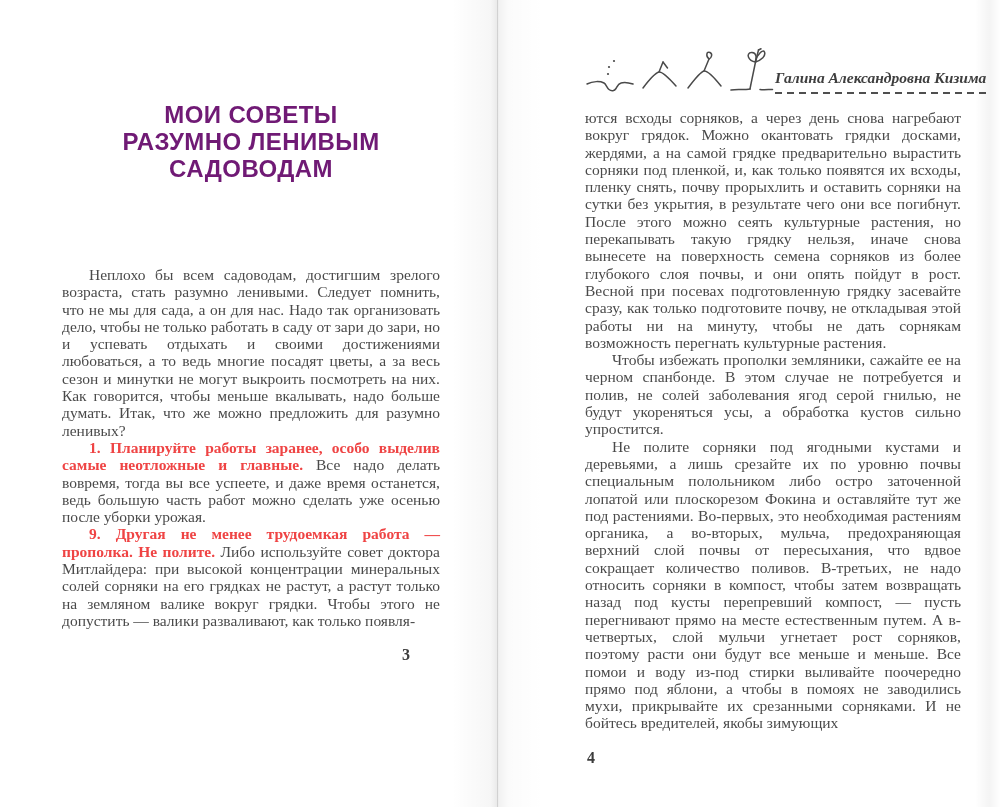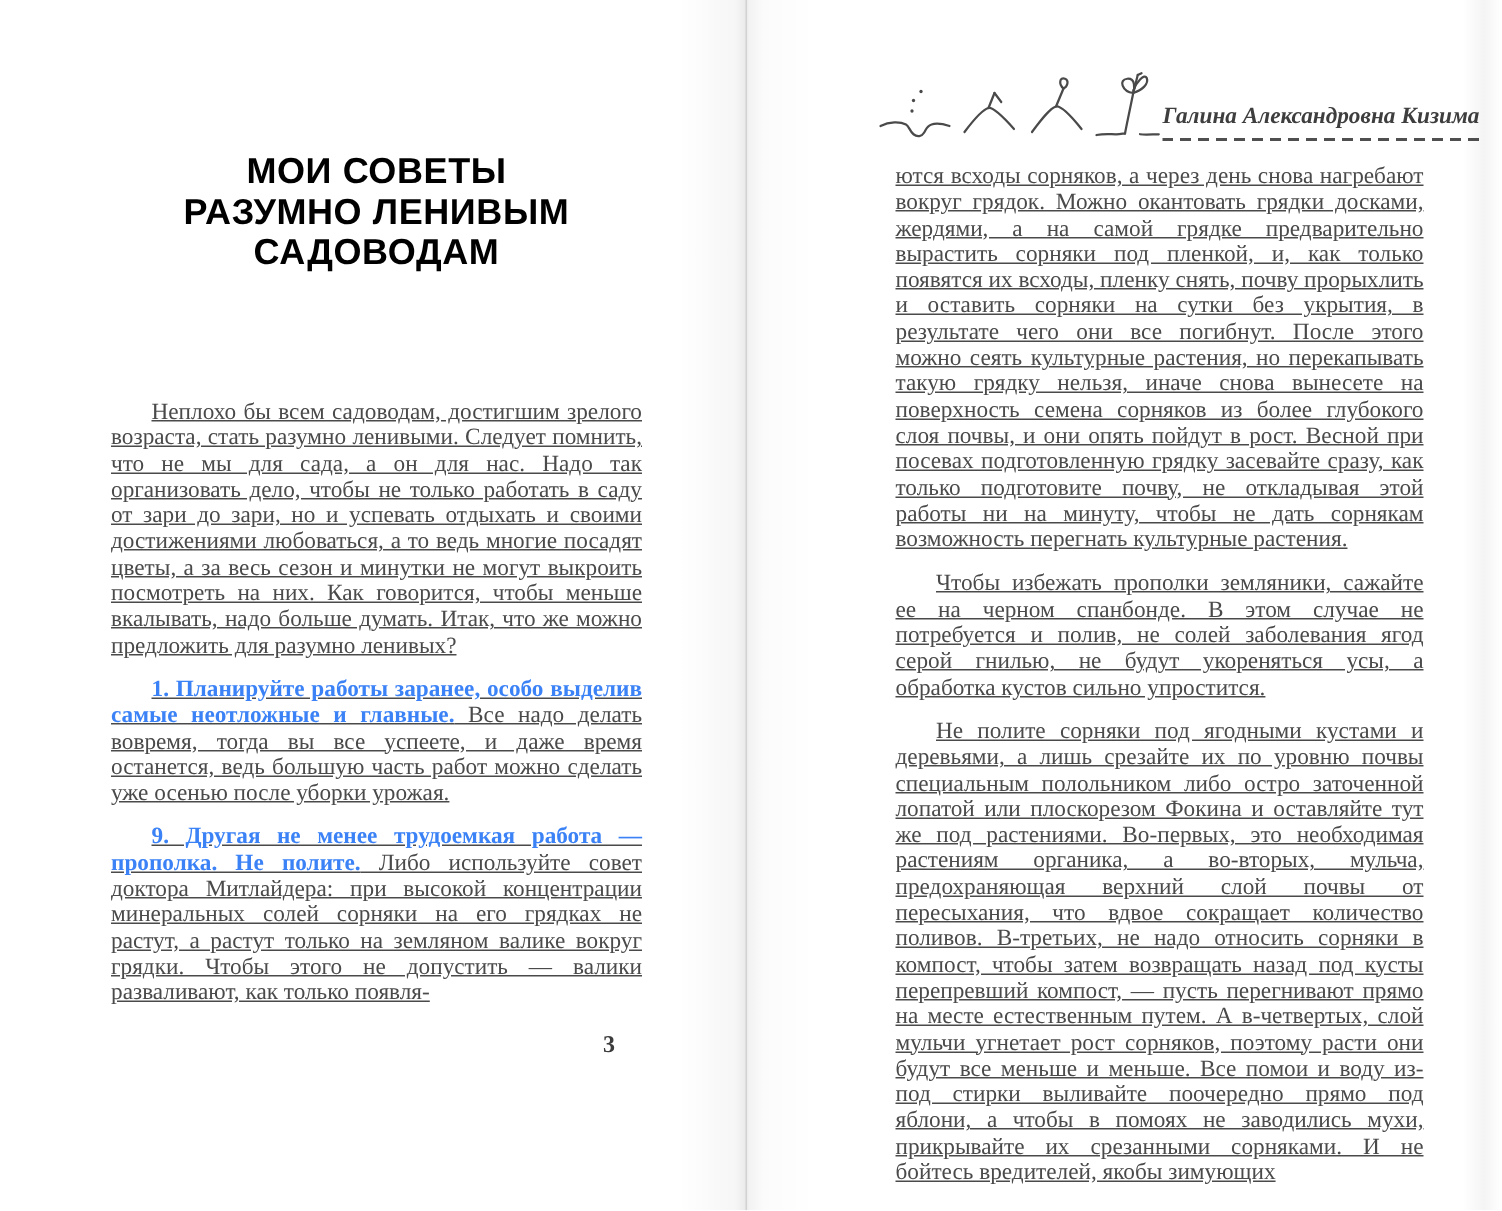--- a/index.html
+++ b/index.html
@@ -42,31 +42,31 @@
   .page-left{left:62px;width:378px;}
   .page-right{left:585px;width:376px;}
 
   .chapter-title{
     margin:101px 0 0 0;
     font-family:"Liberation Sans", sans-serif;
     font-weight:700;
     font-size:24px;
     line-height:27px;
     letter-spacing:0.4px;
-    color:#000000;
+    color:#701a75;
     text-align:center;
     white-space:pre-line;
   }
 
   .body-block{color:#4a4a4a;font-size:15.5px;line-height:17.3px;text-align:justify;}
   .page-left .body-block{margin-top:84px;}
   .page-right .body-block{margin-top:15px;}
-  .para{margin:12px;text-indent:27px;text-decoration:underline;}
+  .para{margin:0;text-indent:27px;}
   .para.no-indent{text-indent:0;}
-  .para b.lead{font-weight:700;color:#3b82f6;}
+  .para b.lead{font-weight:700;color:#ef4444;}
 
   .pagenum{
     margin-top:17px;
     font-size:16px;font-weight:700;color:#3c3c3c;
     font-family:"Liberation Serif", serif;
   }
   .pagenum-left{text-align:right;padding-right:30px;}
   .pagenum-right{text-align:left;padding-left:2px;}
 
   

